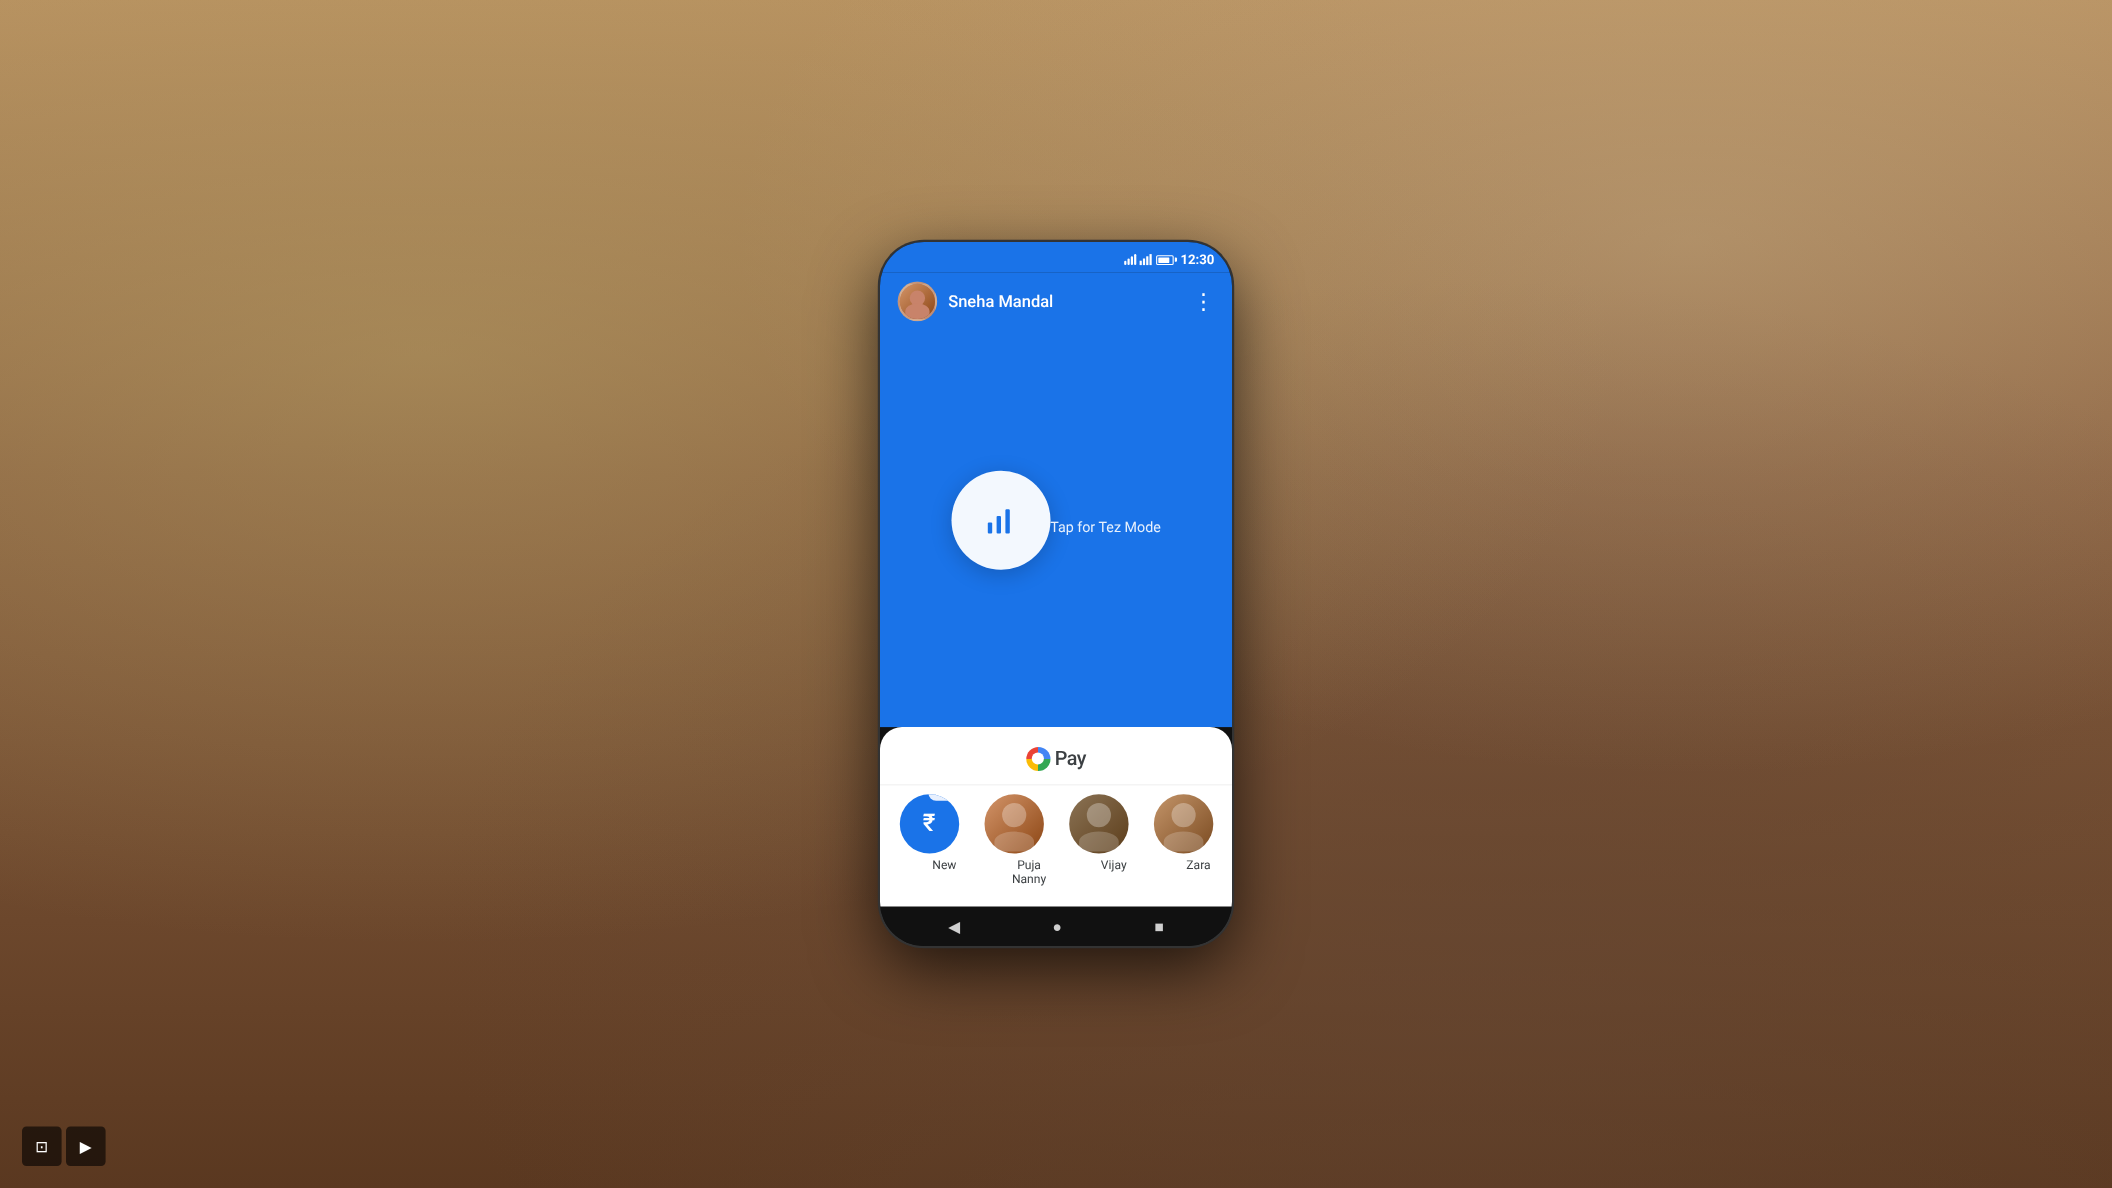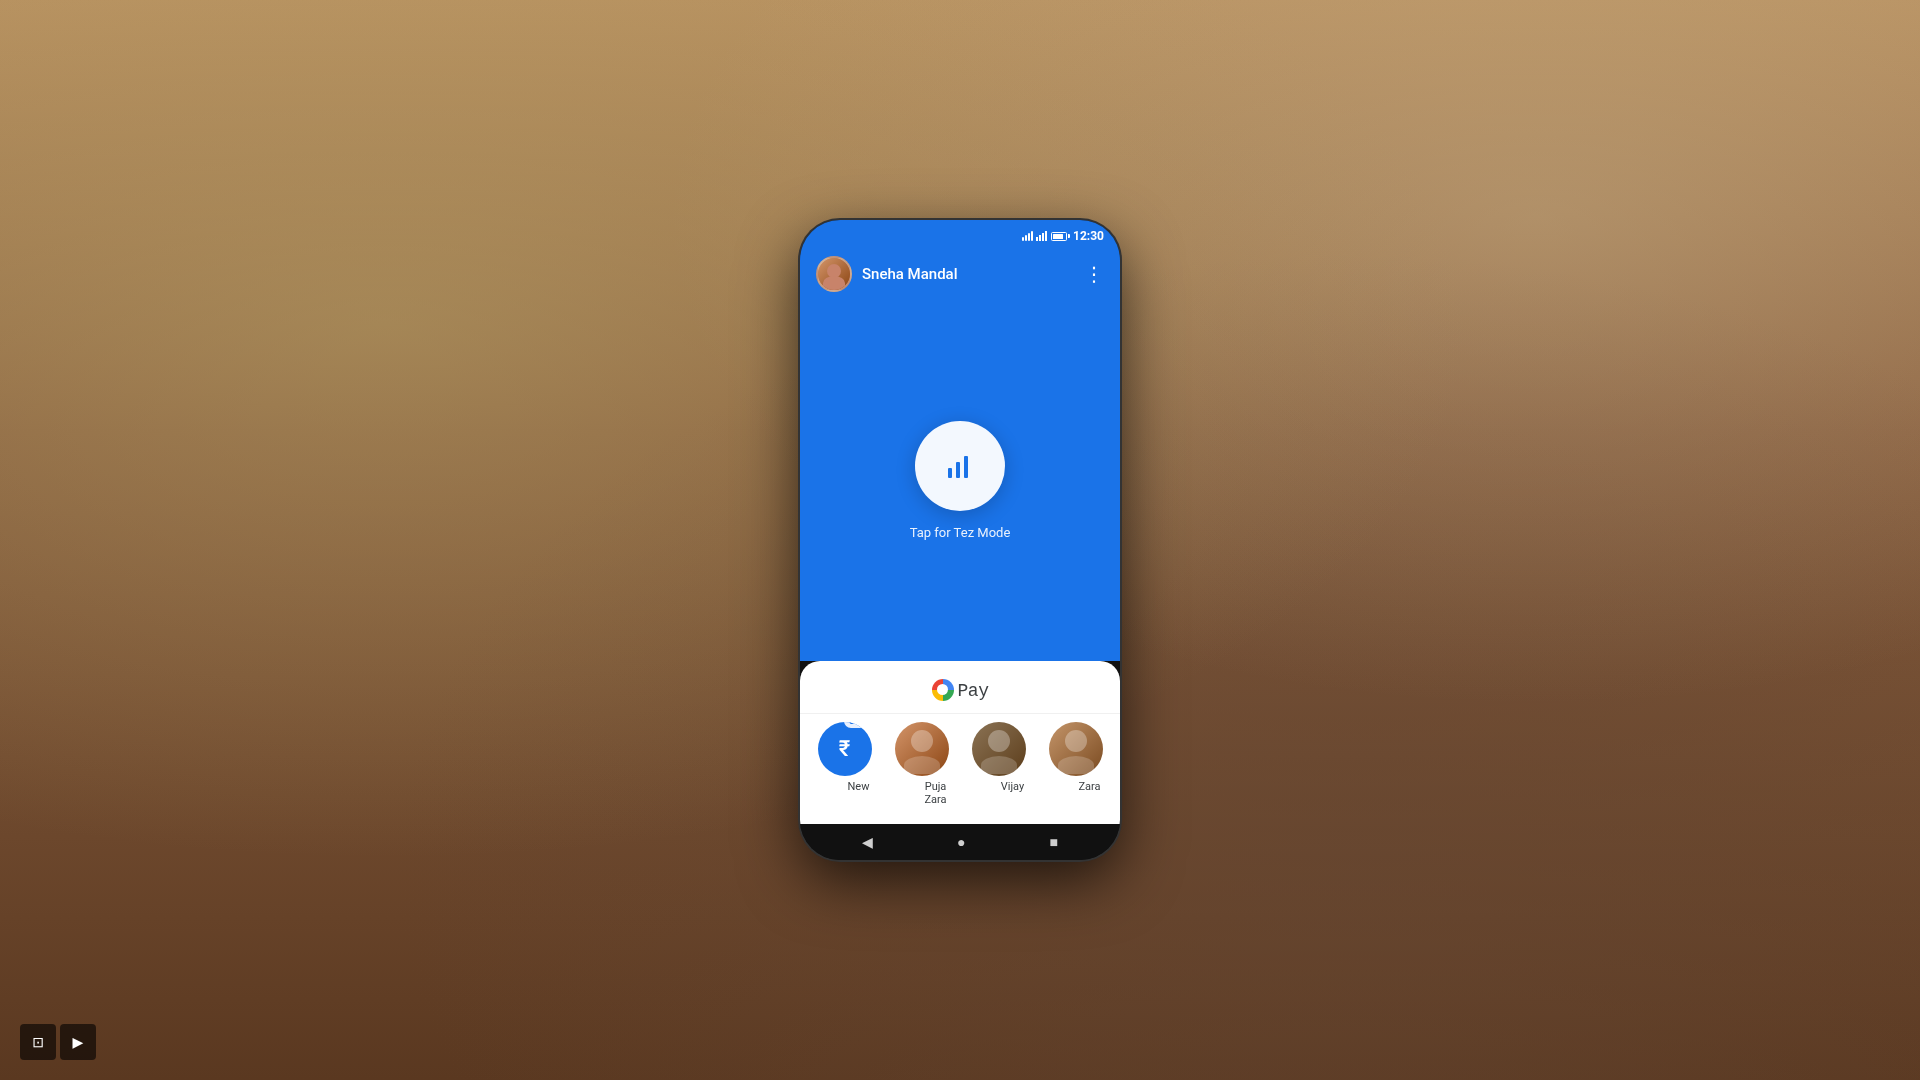--- a/index.html
+++ b/index.html
@@ -178,21 +178,21 @@
       color: white;
       font-size: 20px;
       cursor: pointer;
     }
 
     
     .main-blue {
       background: #1a73e8;
       flex: 1;
       display: flex;
-      flex-direction: column;
+      flex-direction: row;
       align-items: center;
       justify-content: center;
       padding: 20px;
     }
 
     
     .tez-button {
       width: 90px;
       height: 90px;
       border-radius: 50%;
@@ -477,40 +477,40 @@
     </div>
 
     <div class="bottom-white">
 
       <div class="gpay-logo-row">
         <div class="gpay-g">
           <div class="g-circle">
             <div class="g-inner"></div>
           </div>
           <span class="gpay-text">
-            <span style="color:#3c4043; font-weight:500;font-family:Liberation Mono, monospace;">Pay</span>
+            <span style="color:#3c4043; font-weight:500;">Pay</span>
           </span>
         </div>
       </div>
 
       <div class="contacts-grid">
 
         <div class="contact-item">
           <div class="contact-avatar contact-avatar-new" style="position:relative;">
             <span class="rupee-icon">₹</span>
             <span class="badge-3new">3 New</span>
           </div>
           <span class="contact-name">New</span>
         </div>
 
         <div class="contact-item">
           <div class="contact-avatar avatar-puja">
             <div class="avatar-face"></div>
           </div>
-          <span class="contact-name">Puja Zara</span>
+          <span class="contact-name">Puja Nanny</span>
         </div>
 
         <div class="contact-item">
           <div class="contact-avatar avatar-vijay">
             <div class="avatar-face"></div>
           </div>
           <span class="contact-name">Vijay</span>
         </div>
 
         <div class="contact-item">

